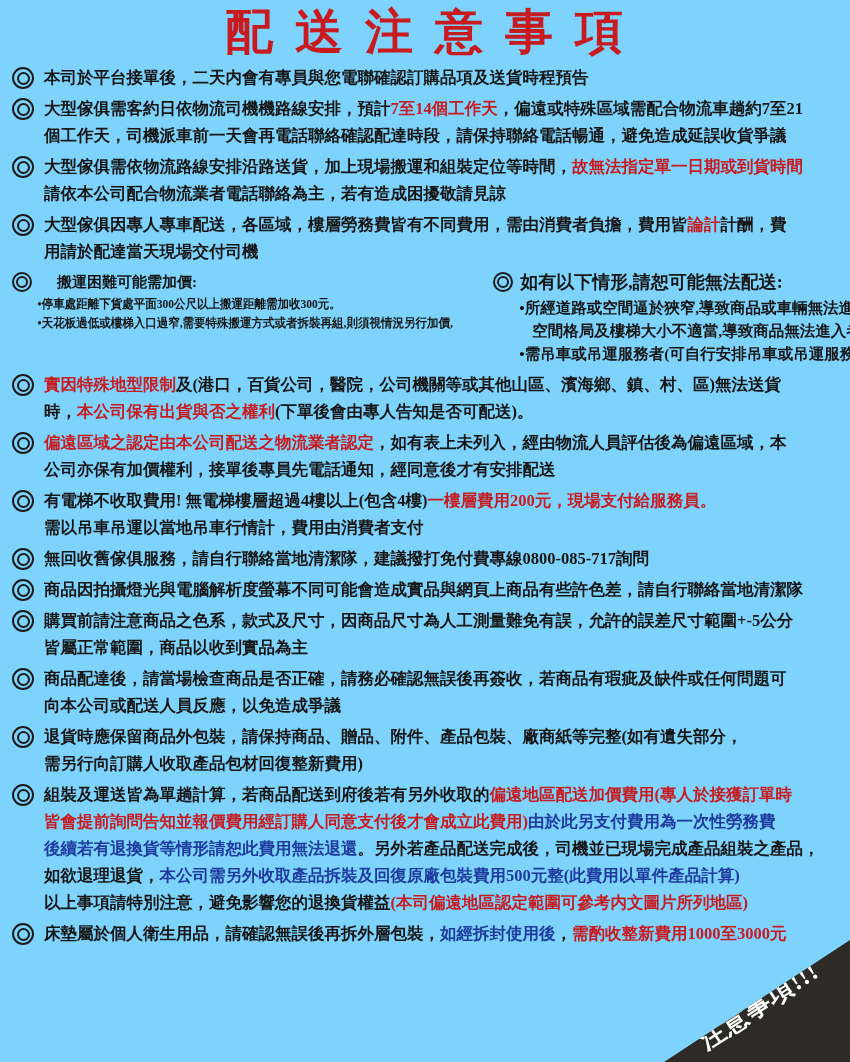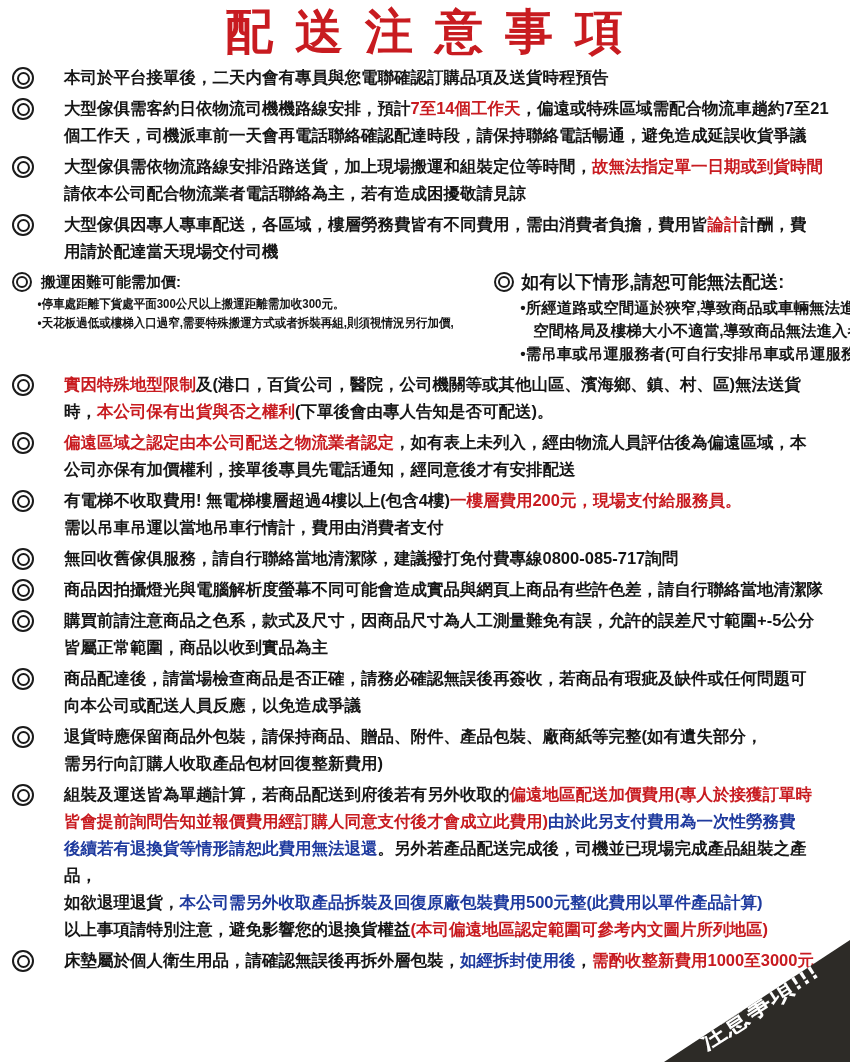--- a/index.html
+++ b/index.html
@@ -4,42 +4,42 @@
 <style>
   html,body{margin:0;padding:0;}
   body{
     font-family:"Liberation Sans","DejaVu Sans",sans-serif;
     background:#9a9a96;
   }
   .page{
     position:relative;
     width:850px;height:1062px;
     margin:0 auto;
-    background:#ffffff;
+    background:#7dd3fc;
     overflow:hidden;
     color:#161616;
     box-sizing:border-box;
     padding:4px 12px 0 10px;
+    font-family:Liberation Serif, serif;
   }
   h1,h2{
     margin:0;text-align:center;font-weight:bold;
     white-space:nowrap;
   }
   h1{
     color:#c81b20;font-size:48px;line-height:56px;
     letter-spacing:22px;text-indent:22px;margin-bottom:4px;
   }
   h2{
     color:#1e3a9e;font-size:50px;line-height:58px;
     letter-spacing:16px;text-indent:16px;margin:6px 0 8px 0;
   }
   .item{
     display:flex;align-items:flex-start;
     margin:4px 0;
-    gap:20px;
   }
   .ring{
     flex:0 0 22px;width:22px;height:22px;margin:3px 10px 0 2px;
     border:2px solid #1b1b1b;border-radius:50%;
     box-sizing:border-box;
     display:flex;align-items:center;justify-content:center;
   }
   .ring::after{
     content:"";width:9px;height:9px;
     border:2px solid #1b1b1b;border-radius:50%;
@@ -53,21 +53,21 @@
   .c-k{color:#161616}
   .c-r{color:#c81b20}
   .c-b{color:#1e3a9e}
   
   .columns{
     display:flex;align-items:flex-start;margin:4px 0 6px 0;
   }
   .col-left{flex:0 0 47%;}
   .col-right{flex:1;}
   .col-head-row{display:flex;align-items:flex-start;}
-  .col-left .col-head{font-size:15px;font-weight:bold;line-height:22px;margin:2px 0 2px 2px;text-align:right;}
+  .col-left .col-head{font-size:15px;font-weight:bold;line-height:22px;margin:2px 0 2px 18px;text-align:right;}
   .col-right .col-head{font-size:18px;font-weight:bold;line-height:24px;margin:1px 4px 2px 0;}
   .subline{font-weight:bold;}
   .col-left .subline{
     font-size:12.5px;line-height:19px;white-space:nowrap;
     transform:scaleX(.92);transform-origin:left;
     padding-left:30px;
   }
   .col-right .subline{
     font-size:15.5px;line-height:23px;white-space:nowrap;
     padding-left:28px;

